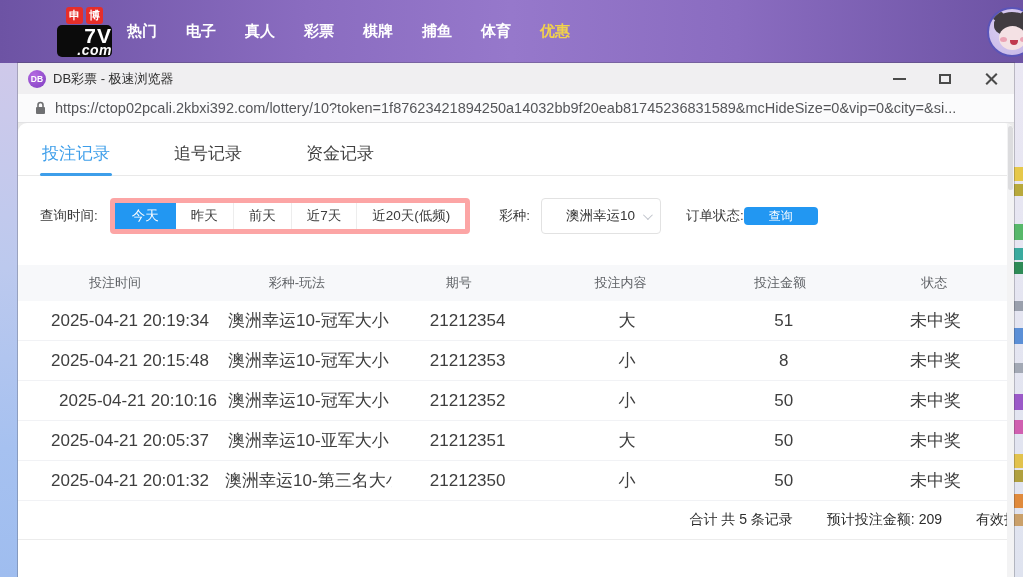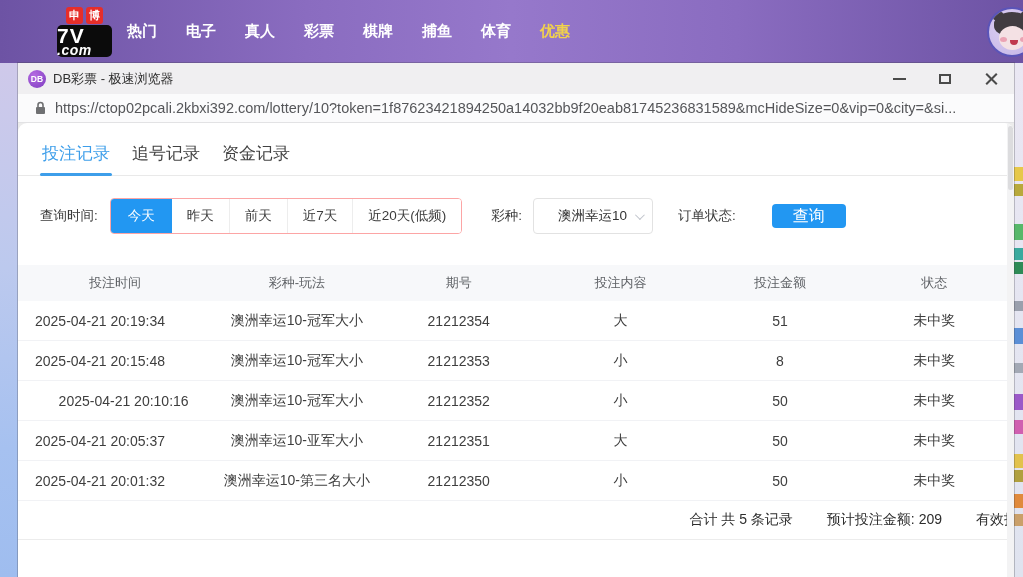--- a/index.html
+++ b/index.html
@@ -14,21 +14,21 @@
     background:linear-gradient(180deg,#cfc9ea 0%, #bcc9ee 40%, #a6c1f0 75%, #9fbdef 100%); }
   .behind-right { position:absolute; right:0; top:63px; width:9px; height:514px;
     background:linear-gradient(180deg,#eae7f3,#dfe3ef); }
   .behind-right .chip { position:absolute; left:0; width:9px; }
 
   
   .logo { margin-left:57px; display:flex; flex-direction:column; align-items:center; cursor:pointer; }
   .logo-badges { display:flex; gap:3px; margin-bottom:1px; }
   .logo-badges span { width:17px; height:17px; background:#e62e2a; border-radius:3px; color:#fff;
     font-size:11px; font-weight:bold; display:flex; align-items:center; justify-content:center; }
-  .logo-main { width:55px; background:#0b0b0b; border-radius:5px; text-align:left; padding:1px 0 3px; }
+  .logo-main { width:55px; background:#0b0b0b; border-radius:5px; text-align:right; padding:1px 0 3px; }
   .logo-7v { color:#fff; font-size:21px; font-weight:900; line-height:20px; letter-spacing:1px; }
   .logo-com { color:#fff; font-size:14px; font-weight:bold; line-height:8px; letter-spacing:.5px;font-style:italic; }
 
   .site-nav { display:flex; gap:29px; margin-left:15px; }
   .nav-item { color:#ffffff; font-size:15px; font-weight:bold; cursor:pointer; white-space:nowrap; }
   .nav-item.highlight { color:#f2d24b; }
 
   .avatar { position:absolute; top:7px; right:-14px; width:50px; height:50px; border-radius:50%;
     background:radial-gradient(circle at 40% 35%, #ddd0f2, #c3b4e6); border:2px solid #5a54b8; overflow:hidden; cursor:pointer; }
   .avatar .hair { position:absolute; top:3px; left:5px; width:36px; height:24px; background:#413c41;
@@ -56,50 +56,50 @@
 
   .urlbar { height:29px; background:#fbfbfc; border-bottom:1px solid #e2e2e4; display:flex; align-items:center;
     padding-left:17px; flex:0 0 auto; }
   .lock { margin-right:9px; flex:0 0 auto; }
   .url { font-size:14.5px; color:#555659; white-space:nowrap; overflow:hidden; }
 
   .pagewrap { flex:1 1 auto; background:#ececec; position:relative; overflow:hidden; }
   .content { position:absolute; inset:0; background:#fff; border-radius:9px 9px 0 0; overflow:hidden; }
 
   
-  .tabs { display:flex; gap:22px; padding:19px 0 0 24px; border-bottom:1px solid #e9e9e9; height:53px; }
+  .tabs { display:flex; gap:64px; padding:19px 0 0 24px; border-bottom:1px solid #e9e9e9; height:53px; }
   .tab { font-size:17px; color:#424242; padding-bottom:12px; position:relative; cursor:pointer; white-space:nowrap; }
   .tab.active { color:#3d9eea; }
   .tab.active::after { content:""; position:absolute; left:-2px; right:-2px; bottom:-1px; height:3px;
     background:#3d9eea; border-radius:2px; }
 
   
   .filters { display:flex; align-items:center; margin:22px 0 0 22px; height:36px; font-size:13.5px; color:#3a3a3a; }
   .flabel { white-space:nowrap; }
-  .seg { display:flex; align-items:stretch; border:1px solid #fca5a5; border-radius:4px; margin-left:12px; height:36px; overflow:hidden; }
+  .seg { display:flex; align-items:stretch; border:5px solid #fca5a5; border-radius:4px; margin-left:12px; height:36px; overflow:hidden; }
   .seg-item { display:flex; align-items:center; padding:0 15px; color:#3c3c3c; cursor:pointer; white-space:nowrap; background:#fff; }
   .seg-item.divided { border-left:1px solid #ededed; }
   .seg-item.active { background:#2297f2; color:#fff; padding:0 17px; }
   .lab-lottery { margin-left:29px; }
   .lab-status { margin-left:25px; }
   .select { margin-left:11px; height:36px; border:1px solid #e2e2e2; border-radius:4px; display:flex;
     align-items:center; padding:0 10px 0 15px; cursor:pointer; color:#333; background:#fff;text-align:right; }
   .select.w-lottery { width:120px; }
   .select.w-status { width:84px; padding-left:12px; }
   .select span { flex:1; white-space:nowrap; }
   .chev { width:7px; height:7px; border-right:1.6px solid #c0c4cc; border-bottom:1.6px solid #c0c4cc;
     transform:rotate(45deg) translateY(-2px); flex:0 0 auto; margin-left:8px; }
-  .query { margin-left:36px; width:74px; height:24px; background:#2297f2; border:none; border-radius:4px;
-    color:#fff; font-size:16px; cursor:pointer; font-family:inherit; }
+  .query { width:74px; height:18px; background:#2297f2; border:none; border-radius:4px;
+    color:#fff; font-size:12px; cursor:pointer; font-family:inherit; }
 
   
   .table { margin-top:31px; }
   .trow { display:flex; align-items:center; }
   .thead { height:36px; background:#f7f8fa; color:#5f6266; font-size:13px; }
-  .tbody-row { height:40px; border-bottom:1px solid #f1f2f5; color:#3e3e3e; font-size:14px; background:#fff; }
+  .tbody-row { height:40px; border-bottom:1px solid #f1f2f5; color:#3e3e3e; font-size:17px; background:#fff;padding-left:16px; }
   .cell { text-align:center; white-space:nowrap; overflow:hidden; }
   .cell.c0 { text-align:left; padding-left:17px; }
 
   
   .summary { display:flex; align-items:center; justify-content:flex-end; gap:34px; height:39px;
     width:calc(100% + 18px); border-bottom:1px solid #ececec; font-size:14px; color:#2d2d2d; white-space:nowrap; }
 
   .scrolltrack { position:absolute; top:0; right:0; width:7px; height:100%; background:#f3f3f4; }
   .scrollthumb { position:absolute; top:3px; right:1px; width:5px; height:64px; background:#dcdcde; border-radius:3px; }
 </style>

